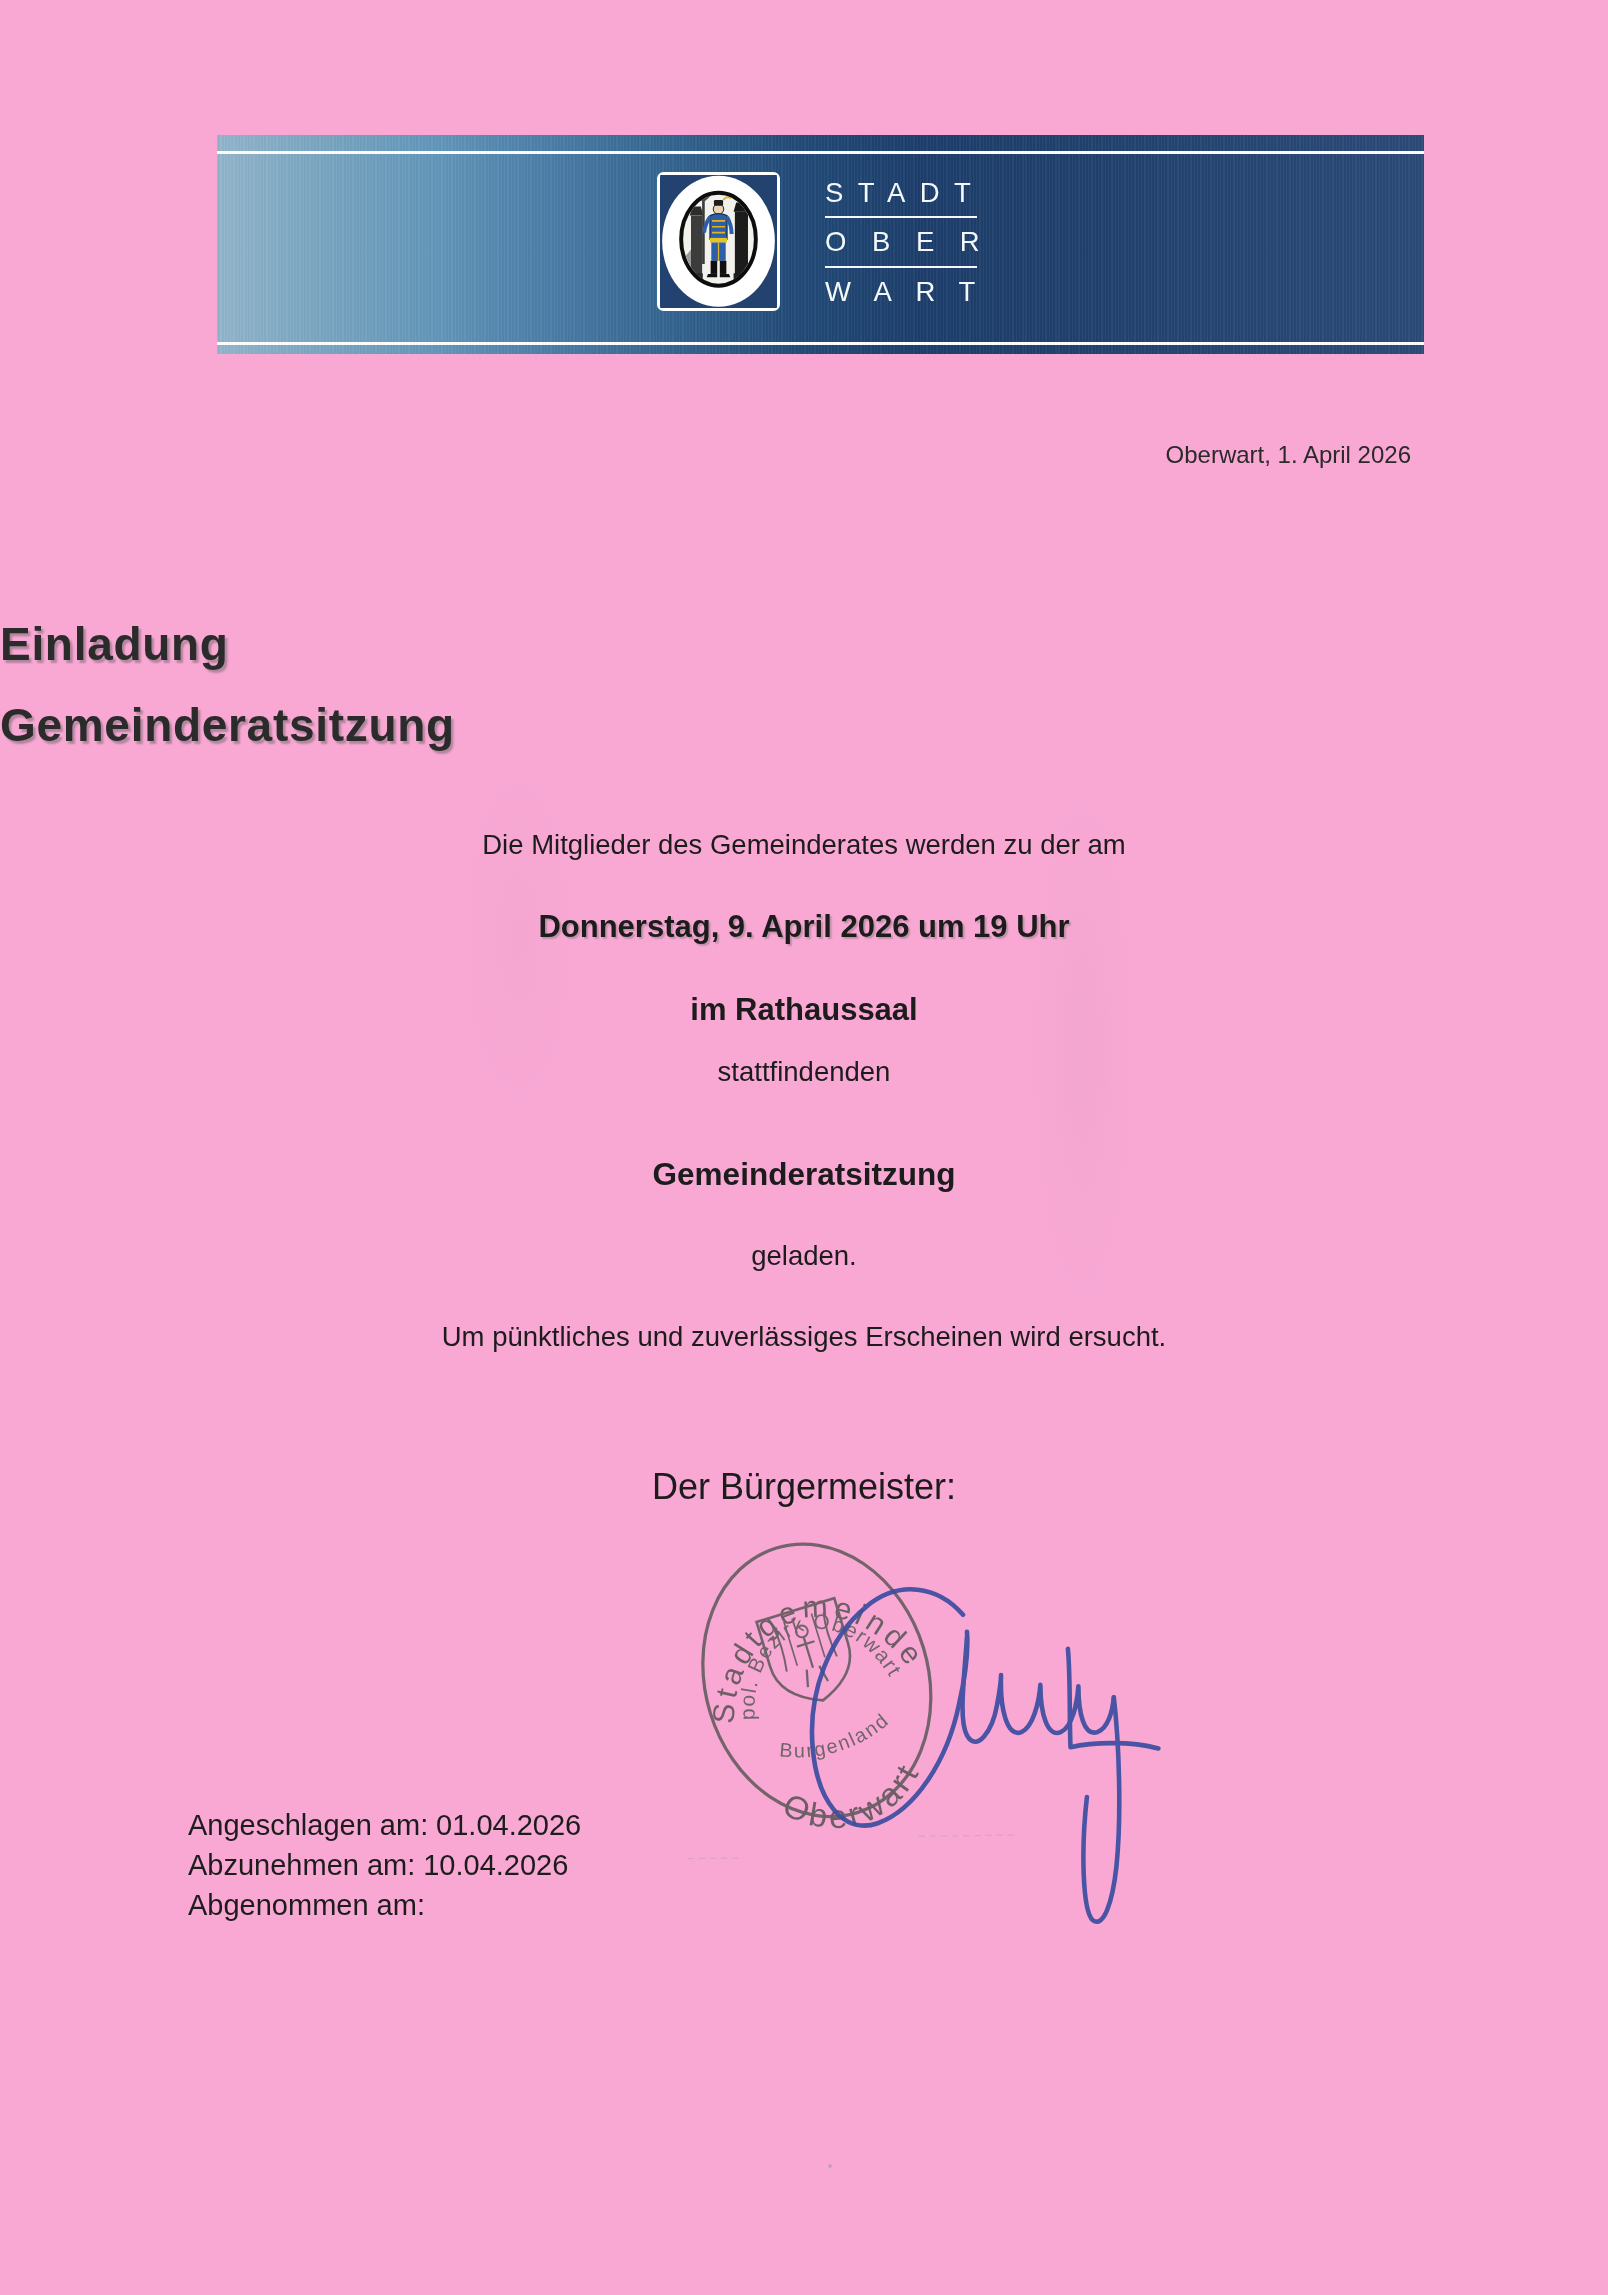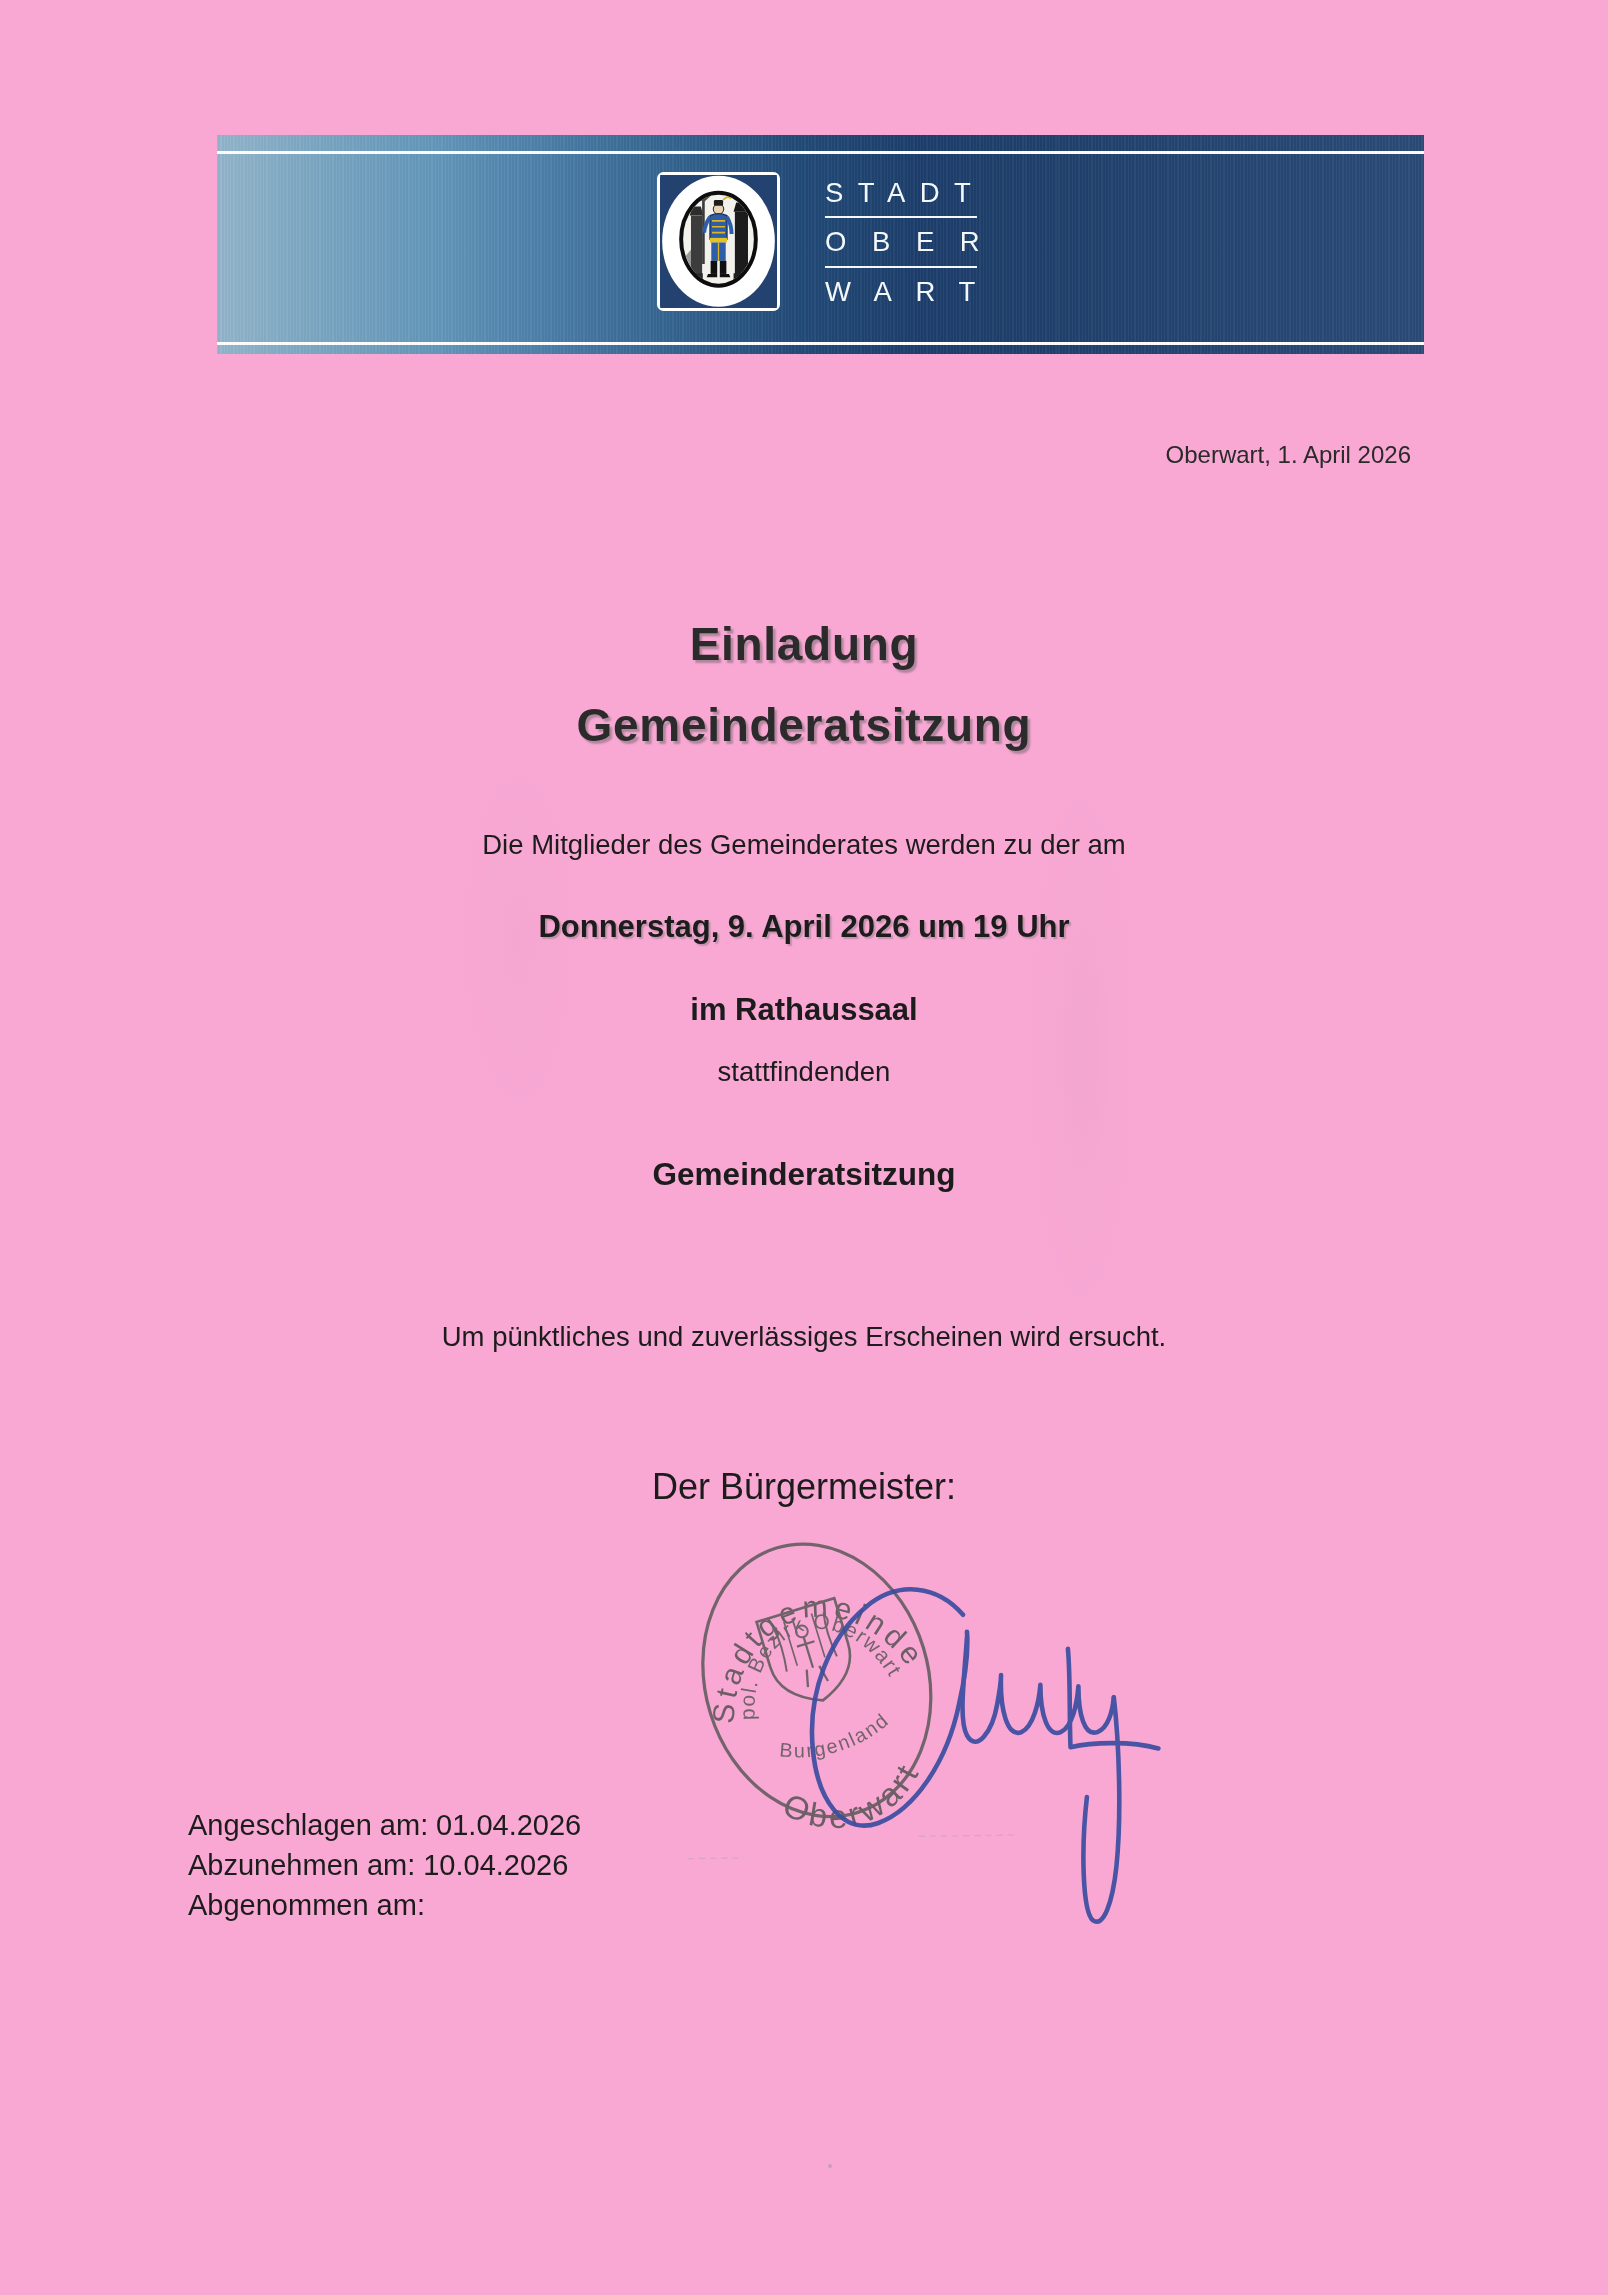--- a/index.html
+++ b/index.html
@@ -42,21 +42,21 @@
   .ls-ober{letter-spacing:25.6px;}
   .ls-wart{letter-spacing:23.6px;}
   .logo-sep{width:152px;height:2px;background:#f5f8fa;margin:9.2px 0 9.2px 0;}
   
   .dateline{
     position:absolute;right:197px;top:441px;
     font-size:24px;color:#2a2a2a;
   }
   .title{
     position:absolute;left:0;top:604px;width:100%;
-    text-align:center;font-weight:700;font-size:46px;line-height:81px;
+    font-weight:700;font-size:46px;line-height:81px;
     color:#2b2b2b;letter-spacing:0.7px;
     text-shadow:2.6px 2.6px 2px rgba(90,90,90,0.45);
   }
   .bodyline{position:absolute;left:0;width:100%;text-align:center;color:#1c1c1c;}
   .t-intro      {top:829px;font-size:27.5px;}
   .t-datetime   {top:909px;font-size:31px;font-weight:700;text-shadow:2px 2px 1.3px rgba(110,110,110,0.4);}
   .t-venue      {top:992px;font-size:31px;font-weight:700;}
   .t-participle {top:1056px;font-size:27.5px;}
   .t-meeting    {top:1156px;font-size:31.5px;font-weight:700;}
   .t-closing    {top:1240px;font-size:27.5px;}
@@ -144,20 +144,21 @@
   <div class="title">
     <div>Einladung</div>
     <div>Gemeinderatsitzung</div>
   </div>
 
   <div class="bodyline t-intro">Die Mitglieder des Gemeinderates werden zu der am</div>
   <div class="bodyline t-datetime">Donnerstag, 9. April 2026 um 19 Uhr</div>
   <div class="bodyline t-venue">im Rathaussaal</div>
   <div class="bodyline t-participle">stattfindenden</div>
   <div class="bodyline t-meeting">Gemeinderatsitzung</div>
+  <div class="bodyline t-closing">geladen.</div>
   <div class="bodyline t-punctual">Um pünktliches und zuverlässiges Erscheinen wird ersucht.</div>
   <div class="bodyline t-signer">Der Bürgermeister:</div>
 
   <svg class="seal-svg" width="590" height="472" viewBox="960 2290 900 720">
 
     <g transform="translate(1245,2562) rotate(-17)" opacity="0.82">
       <ellipse cx="0" cy="0" rx="170" ry="211" fill="none" stroke="#565656" stroke-width="5"></ellipse>
       <defs>
         <path id="arcTop" d="M -151,96 A 151 192 0 1 1 151,96"></path>
         <path id="arcInner" d="M -113,74 A 113 152 0 1 1 113,74"></path>

